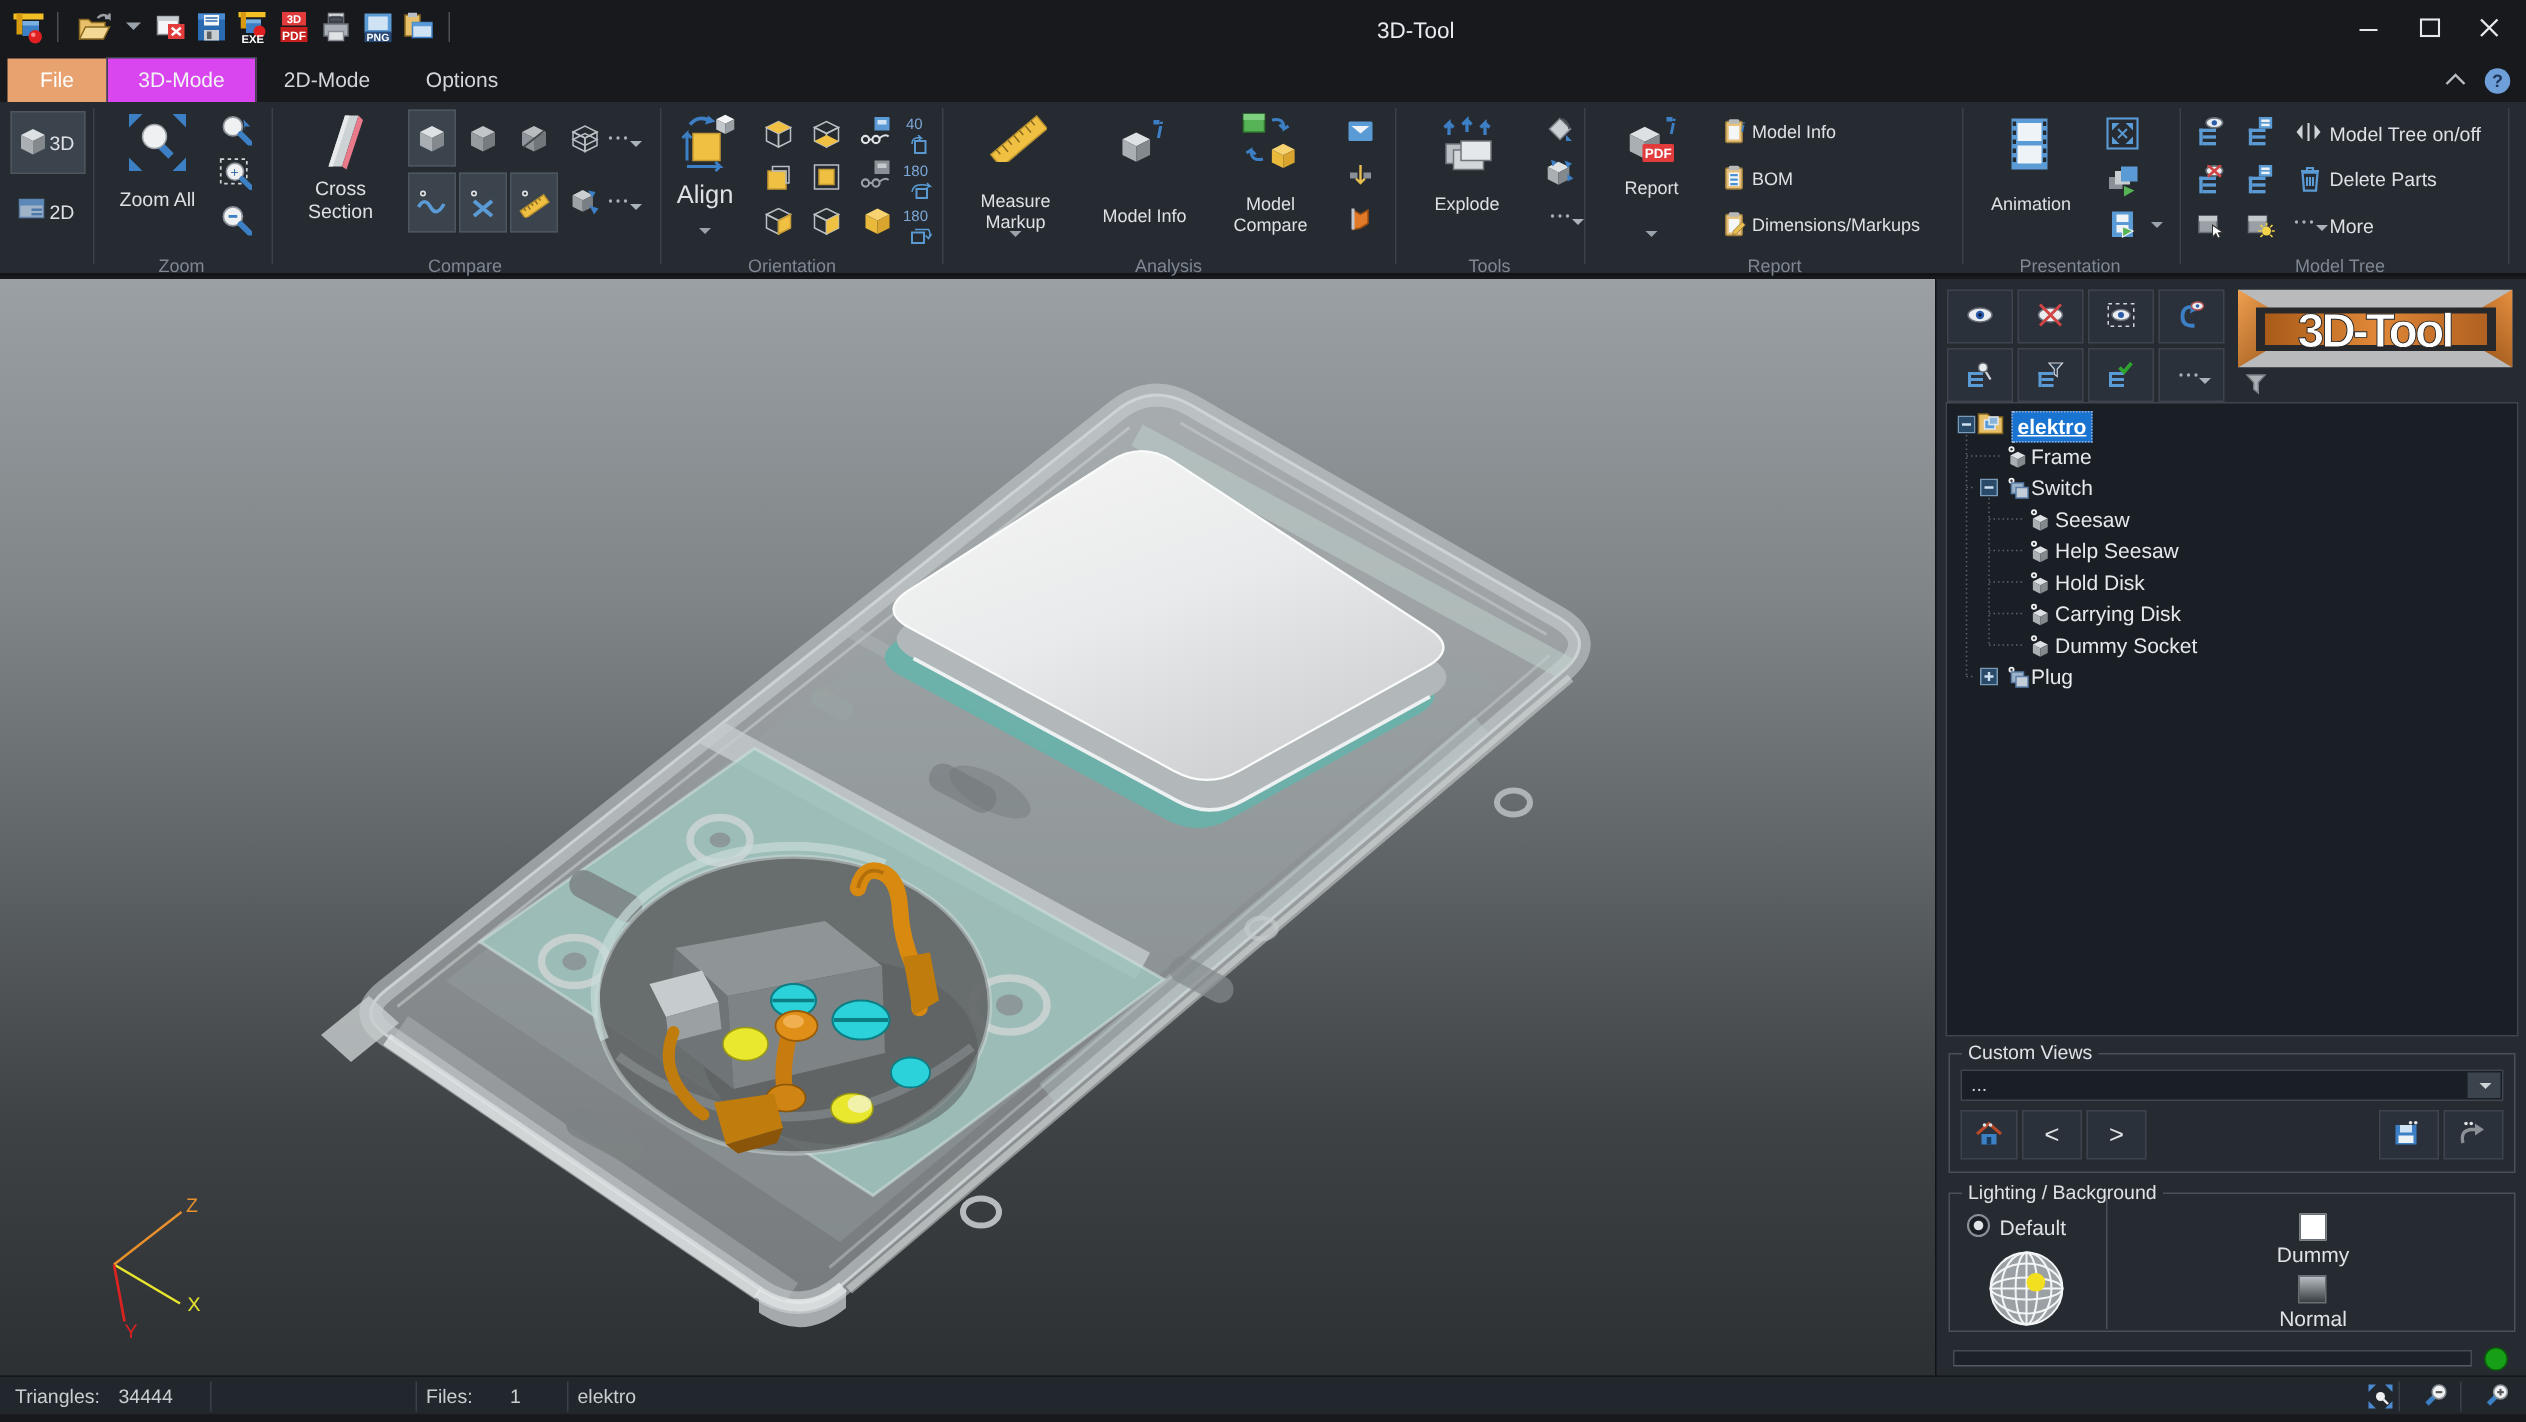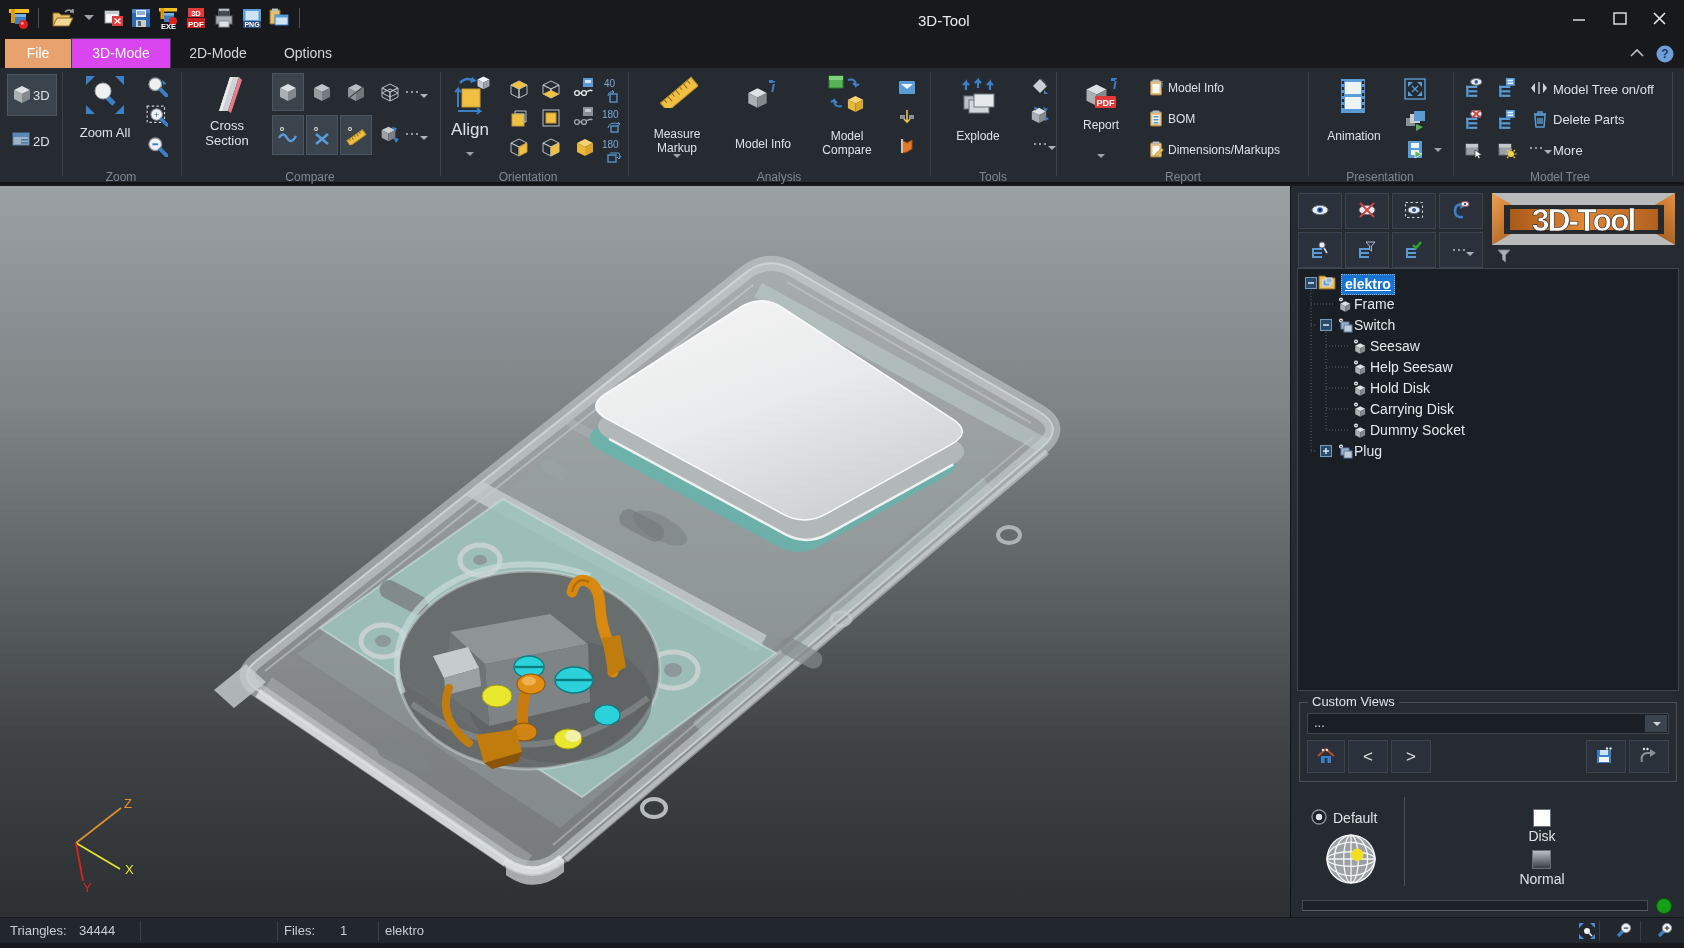--- a/index.html
+++ b/index.html
@@ -870,41 +870,44 @@
         <circle cx="12" cy="2.5" r="1.2" fill="#dfe3e6"></circle>
         <circle cx="15.5" cy="2.5" r="1.2" fill="#dfe3e6"></circle>
       </svg>
     <svg class="abs" style="left:347px;top:560px" width="20" height="20" viewBox="0 0 20 20">
         <path d="M4 16 q-2 -8 5 -9 h6" fill="none" stroke="#8a9096" stroke-width="2.2"></path>
         <path d="M12 3 l6 4 -6 4 Z" fill="#8a9096"></path>
         <circle cx="6" cy="3" r="1.2" fill="#dfe3e6"></circle>
         <circle cx="9.5" cy="3" r="1.2" fill="#dfe3e6"></circle>
       </svg>
 
+    <div class="grpbox" style="left:8px;top:609px;width:378px;height:93px;">
+        <span class="t">Lighting / Background</span>
+      </div>
     <div class="abs" style="left:113px;top:611px;width:1px;height:89px;background:#4a5158;"></div>
     <svg class="abs" style="left:20px;top:623px" width="16" height="16" viewBox="0 0 16 16">
         <circle cx="8" cy="8" r="7" fill="#1a1f26" stroke="#8a9096" stroke-width="1.4"></circle>
         <circle cx="8" cy="8" r="3.2" fill="#dfe3e6"></circle>
       </svg>
     <div class="abs" style="left:42px;top:624px;color:#dfe3e6;font-size:14px;">Default</div>
     <svg class="abs" style="left:34px;top:647px" width="52" height="52" viewBox="0 0 50 50">
       <circle cx="25" cy="25" r="23" fill="#9aa0a4"></circle>
       <g fill="none" stroke="#f2f4f5" stroke-width="1.3">
         <ellipse cx="25" cy="25" rx="23" ry="23"></ellipse>
         <ellipse cx="25" cy="25" rx="16" ry="23"></ellipse>
         <ellipse cx="25" cy="25" rx="7" ry="23"></ellipse>
         <ellipse cx="25" cy="25" rx="23" ry="16"></ellipse>
         <ellipse cx="25" cy="25" rx="23" ry="7"></ellipse>
         <line x1="2" y1="25" x2="48" y2="25"></line>
           <line x1="25" y1="2" x2="25" y2="48"></line>
       </g>
       <circle cx="31" cy="21" r="6" fill="#f2e020"></circle>
     </svg>
     <div class="abs" style="left:242px;top:623px;width:18px;height:18px;background:#fff;border:1px solid #6a7077;"></div>
-    <div class="abs" style="left:216px;top:642px;width:70px;color:#dfe3e6;font-size:14px;text-align:center;">Disk</div>
+    <div class="abs" style="left:216px;top:642px;width:70px;color:#dfe3e6;font-size:14px;text-align:center;">Dummy</div>
     <div class="abs" style="left:241px;top:664px;width:19px;height:19px;background:linear-gradient(180deg,#b9bfc4,#3a3f43);border:1px solid #6a7077;"></div>
     <div class="abs" style="left:216px;top:685px;width:70px;color:#dfe3e6;font-size:14px;text-align:center;">Normal</div>
 
     <div class="abs" style="left:11px;top:714px;width:346px;height:11px;background:#1d2228;border:1px solid #444b52;border-bottom-color:#555c63;"></div>
     <div class="abs" style="left:365px;top:712px;width:16px;height:16px;border-radius:50%;background:#17a017;border:1px solid #0a5a0a;"></div>
   </div>
 
   <div id="statusbar" class="abs">
     <span class="abs" style="left:10px;top:5px;">Triangles:</span>
     <span class="abs" style="left:79px;top:5px;text-align:center;">34444</span>

